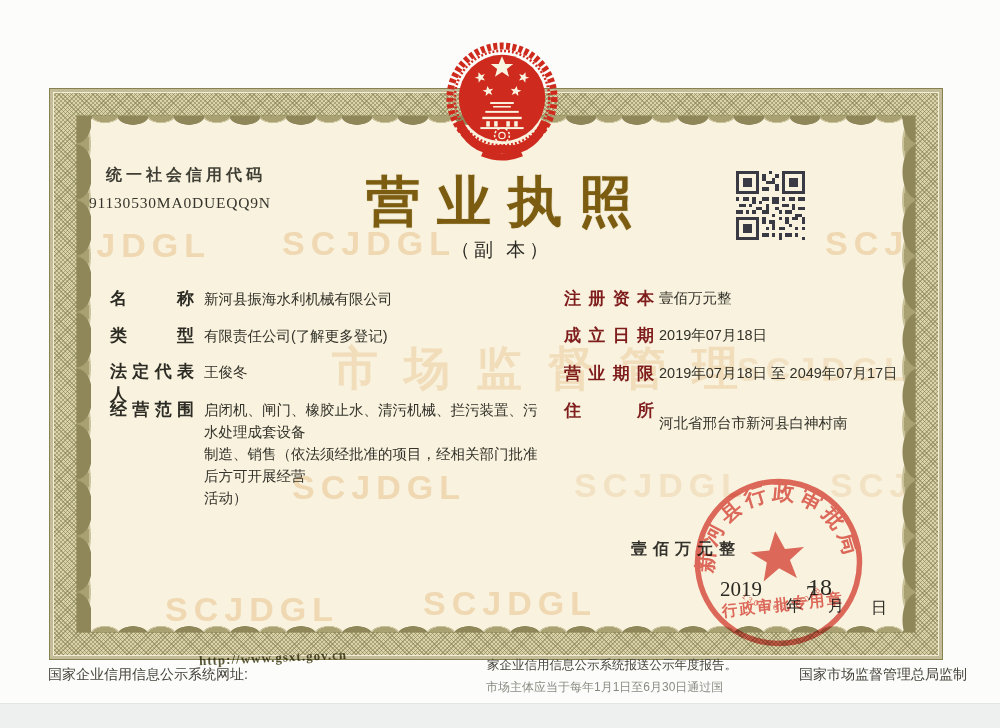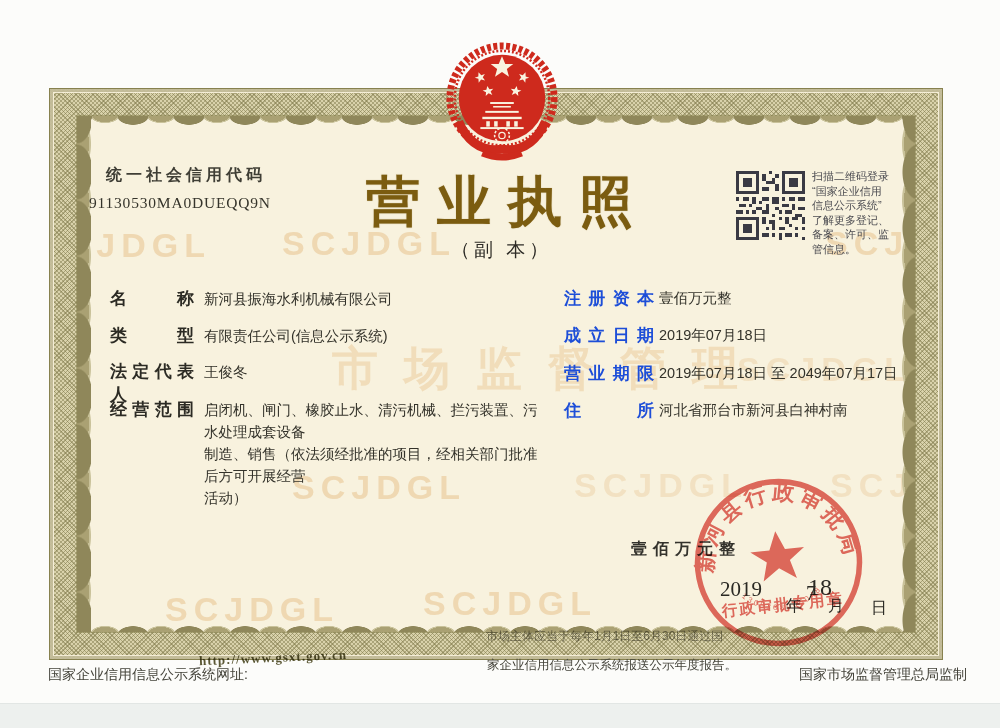--- a/index.html
+++ b/index.html
@@ -40,33 +40,33 @@
   .title{position:absolute;left:366px;top:166px;font-size:54px;font-weight:900;letter-spacing:17px;color:#7b5c10;font-family:"Liberation Serif",serif;z-index:3;white-space:nowrap;text-shadow:0 0 1px rgba(123,92,16,.5);}
   .subtitle{position:absolute;left:451px;top:237px;font-size:19px;letter-spacing:4px;color:#2d2b26;z-index:3;white-space:nowrap;}
 
   .qr{position:absolute;left:736px;top:171px;width:69px;height:69px;z-index:3;}
   .qr-caption{position:absolute;left:812px;top:169px;width:108px;font-size:11px;line-height:14.6px;color:#4a4a50;z-index:3;}
 
   
   .row{position:absolute;z-index:3;}
   .flabel{position:absolute;left:110px;width:84px;font-size:17px;font-weight:700;color:#2c2b24;text-align:justify;text-align-last:justify;}
   .fvalue{position:absolute;left:204px;width:335px;font-size:14.5px;line-height:22px;color:#33322a;}
-  .frlabel{position:absolute;left:564px;width:90px;font-size:17px;font-weight:700;color:#1d4ed8;text-align:justify;text-align-last:justify;}
+  .frlabel{position:absolute;left:564px;width:90px;font-size:17px;font-weight:700;color:#7f1d1d;text-align:justify;text-align-last:justify;}
   .frvalue{position:absolute;left:659px;width:250px;font-size:14.5px;color:#33322a;white-space:nowrap;}
 
   
   .reg-label{position:absolute;left:631px;top:539px;font-size:16px;font-weight:700;letter-spacing:6px;color:#33322c;z-index:3;white-space:nowrap;}
   .seal{position:absolute;left:690px;top:474px;width:177px;height:177px;z-index:6;opacity:.87;mix-blend-mode:multiply;transform:rotate(-6deg);}
   .date-part{position:absolute;z-index:5;color:#2a2923;}
   .d-num{font-family:"Liberation Serif",serif;}
 
   
   .url{position:absolute;left:199px;top:650px;font-size:13px;font-weight:700;letter-spacing:1px;color:#5c5936;font-family:"Liberation Serif",serif;transform:rotate(-2.5deg);z-index:4;mix-blend-mode:multiply;}
   .foot-left{position:absolute;left:48px;top:666px;font-size:14px;color:#44433a;z-index:3;}
-  .notice1{position:absolute;left:486px;top:628px;font-size:12px;color:#3c3b30;opacity:.6;z-index:4;mix-blend-mode:multiply;white-space:nowrap;}
+  .notice1{position:absolute;left:486px;top:679px;font-size:12px;color:#3c3b30;opacity:.6;z-index:4;mix-blend-mode:multiply;white-space:nowrap;}
   .notice2{position:absolute;left:487px;top:657px;font-size:12.5px;color:#44433a;z-index:4;white-space:nowrap;text-align:center;}
   .foot-right{position:absolute;left:799px;top:666px;font-size:14px;color:#44433a;z-index:3;}
   .bottom-strip{position:absolute;left:0;right:0;bottom:0;height:24px;background:#edf0ee;border-top:1px solid #e2e6e4;z-index:0;}
 
   .emblem{position:absolute;left:443px;top:40px;width:118px;height:128px;z-index:5;}
 </style>
 </head>
 <body>
 
 <div class="page">
@@ -143,36 +143,28 @@
         <path d="M8 1h1v2H8z M10 0h1v1h-1z M9 3h2v1H9z M11 2h1v2h-1z M8 5h2v1H8z M12 1h1v1h-1z M12 4h1v2h-1z
                  M0 8h1v1H0z M2 8h2v1H2z M5 8h1v2H5z M7 9h1v1H7z M9 8h1v1H9z M11 8h2v2h-2z M14 8h1v1h-1z M16 8h2v1h-2z M19 8h2v1h-2z
                  M1 10h2v1H1z M4 10h1v1H4z M6 11h2v1H6z M9 10h1v2H9z M12 11h1v1h-1z M14 10h2v1h-2z M17 10h1v2h-1z M19 11h2v1h-2z
                  M0 12h2v1H0z M3 12h1v1H3z M5 12h1v1H5z M8 12h2v1H8z M11 13h1v1h-1z M13 12h1v1h-1z M15 12h2v1h-2z M18 13h2v1h-2z
                  M8 14h1v2H8z M10 15h2v1h-2z M13 14h1v1h-1z M15 14h1v2h-1z M17 14h2v1h-2z M20 14h1v2h-1z
                  M9 17h1v1H9z M11 16h1v2h-1z M13 17h2v1h-2z M16 16h1v1h-1z M18 17h1v1h-1z M20 17h1v1h-1z
                  M8 19h2v1H8z M11 19h1v1h-1z M13 19h1v2h-1z M15 19h2v1h-2z M18 19h1v1h-1z M20 20h1v1h-1z M8 8h1v1H8z"></path>
       </g>
     </svg>
   </div>
-  <div class="qr-caption">
-    <div>扫描二维码登录</div>
-    <div>“国家企业信用</div>
-    <div>信息公示系统”</div>
-    <div>了解更多登记、</div>
-    <div>备案、许可、监</div>
-    <div>管信息。</div>
-  </div>
 
   <div class="row">
     <div class="flabel" style="top:287px">名称</div>
     <div class="fvalue" style="top:288px">新河县振海水利机械有限公司</div>
   </div>
   <div class="row">
     <div class="flabel" style="top:324px">类型</div>
-    <div class="fvalue" style="top:325px">有限责任公司(信息公示系统)</div>
+    <div class="fvalue" style="top:325px">有限责任公司(了解更多登记)</div>
   </div>
   <div class="row">
     <div class="flabel" style="top:360px">法定代表人</div>
     <div class="fvalue" style="top:361px">王俊冬</div>
   </div>
   <div class="row">
     <div class="flabel" style="top:398px">经营范围</div>
     <div class="fvalue" style="top:399px">
       <div>启闭机、闸门、橡胶止水、清污机械、拦污装置、污水处理成套设备</div>
       <div>制造、销售（依法须经批准的项目，经相关部门批准后方可开展经营</div>
@@ -187,21 +179,21 @@
   <div class="row">
     <div class="frlabel" style="top:324px">成立日期</div>
     <div class="frvalue" style="top:326px">2019年07月18日</div>
   </div>
   <div class="row">
     <div class="frlabel" style="top:362px">营业期限</div>
     <div class="frvalue" style="top:364px">2019年07月18日 至 2049年07月17日</div>
   </div>
   <div class="row">
     <div class="frlabel" style="top:399px">住所</div>
-    <div class="frvalue" style="top:401px">河北省邢台市新河县白神村南</div>
+    <div class="frvalue" style="top:414px">河北省邢台市新河县白神村南</div>
   </div>
 
   <div class="reg-label">壹佰万元整</div>
 
   <div class="seal">
     <svg viewBox="0 0 177 177" width="177" height="177" aria-hidden="true">
       <circle cx="88.5" cy="88.5" r="81" fill="none" stroke="#df5750" stroke-width="5.5"></circle>
       <path id="sealArc" d="M 26,113 A 66,66 0 1 1 151,113" fill="none"></path>
       <text font-size="22" font-weight="bold" fill="#df5750" letter-spacing="4" font-family="Liberation Serif,serif">
         <textPath href="#sealArc" startOffset="50%" text-anchor="middle">新河县行政审批局</textPath>

